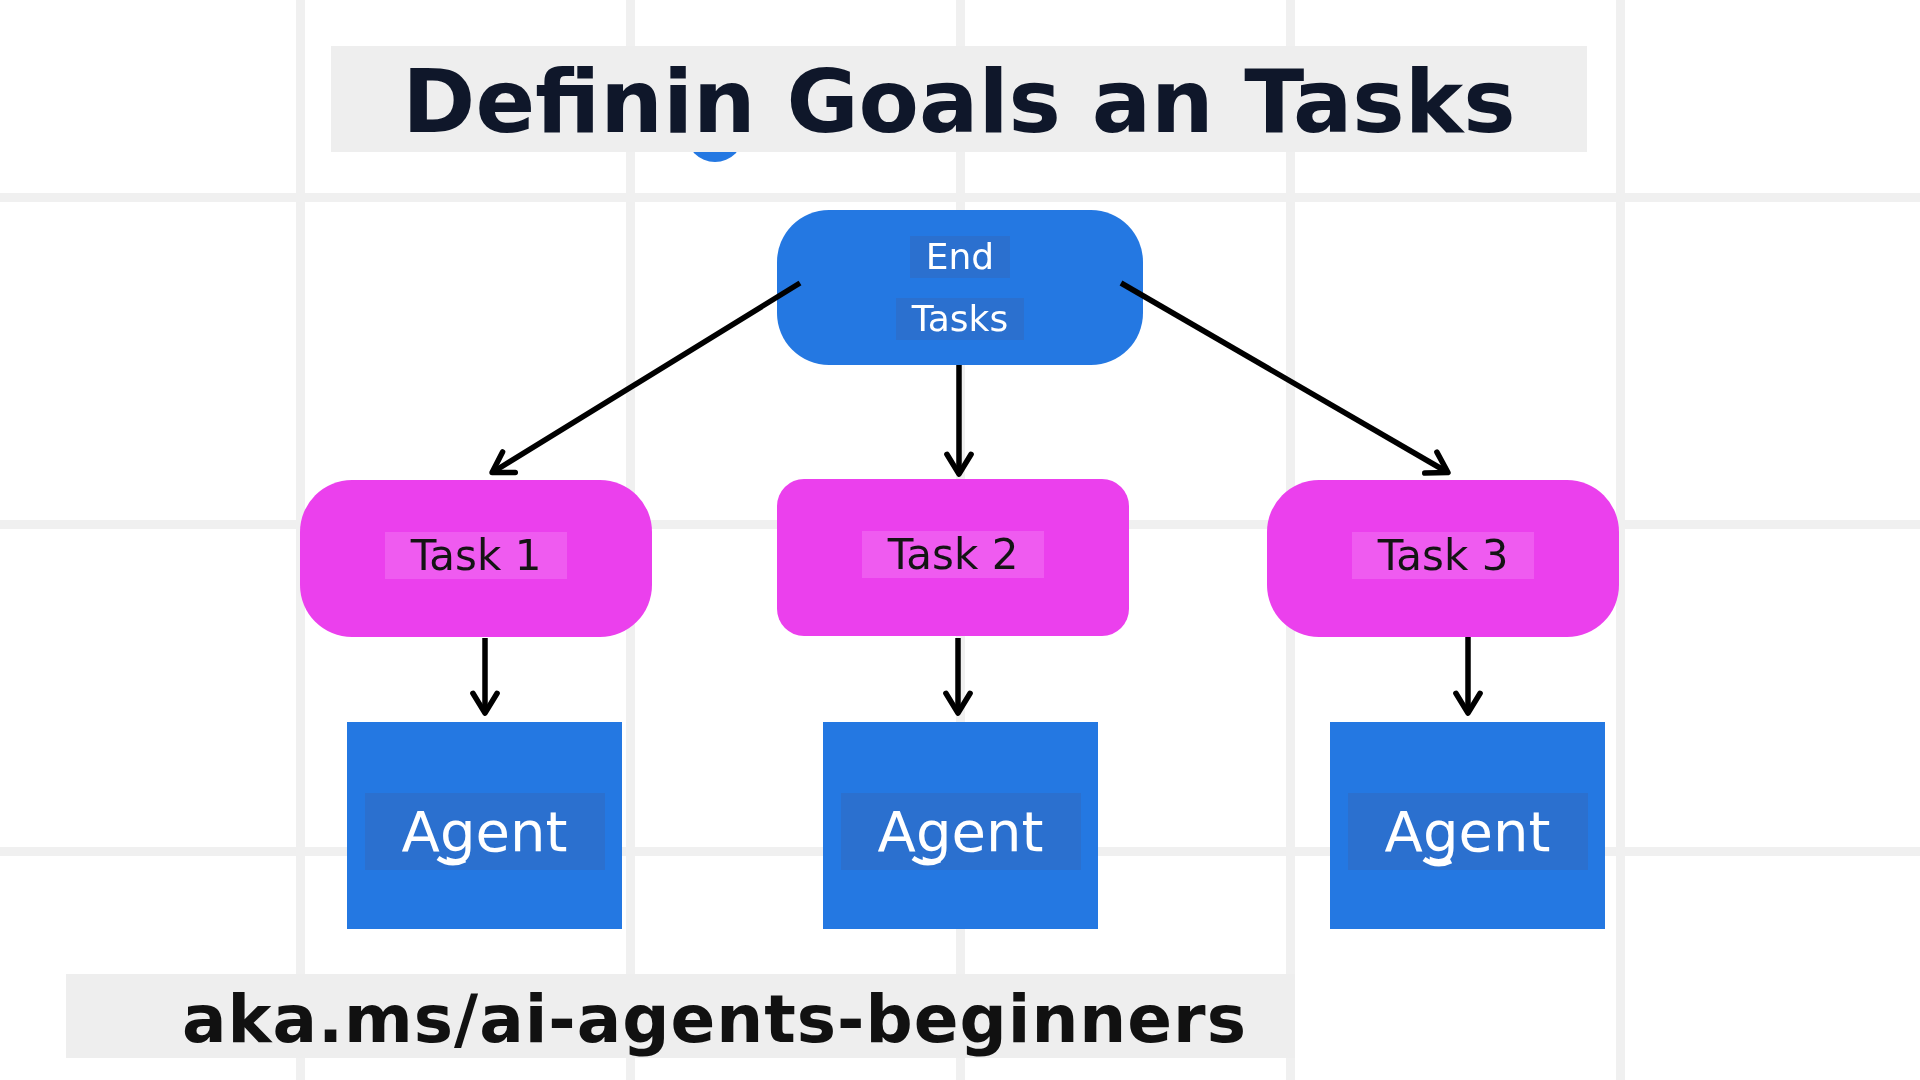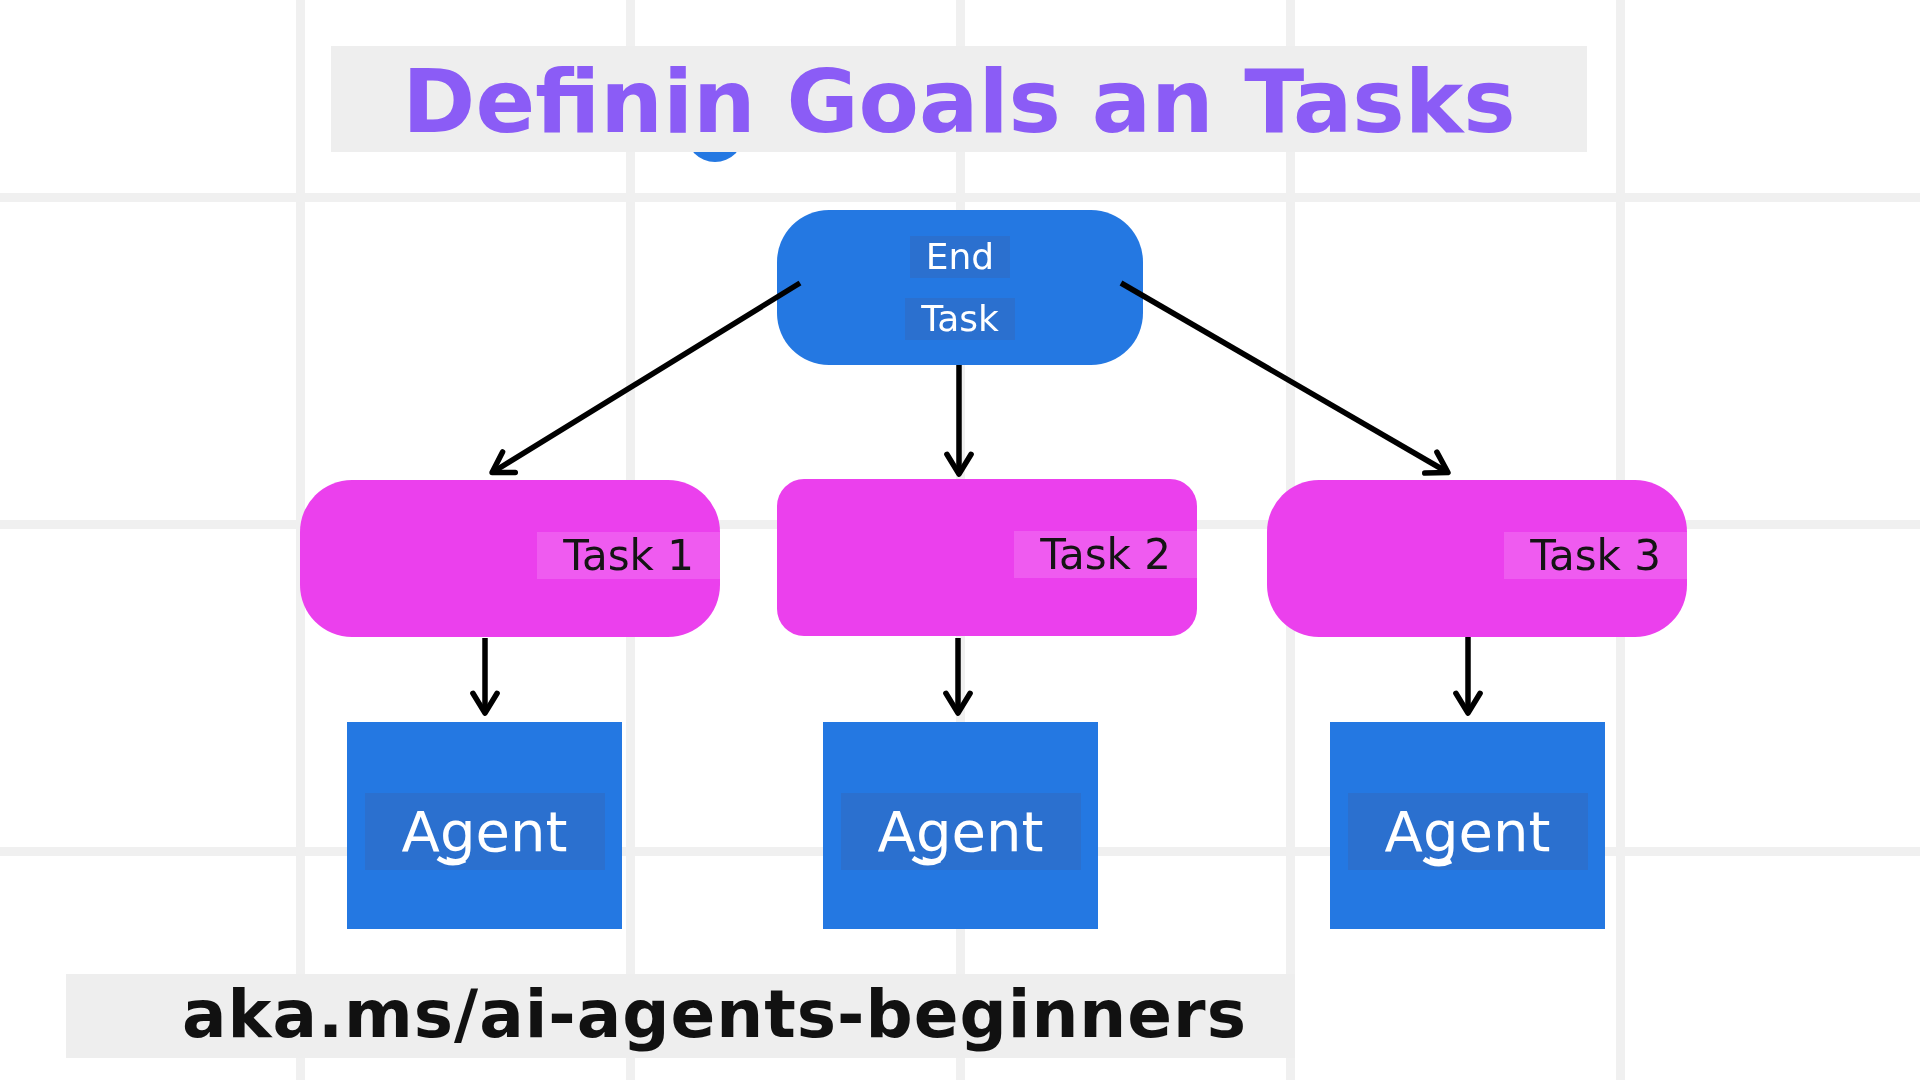--- a/index.html
+++ b/index.html
@@ -21,36 +21,36 @@
   .title-dot{
     position:absolute;left:686px;top:104px;width:58px;height:58px;
     border-radius:50%;background:var(--blue);z-index:1;
   }
   .title-panel{
     position:absolute;left:331px;top:46px;width:1256px;height:106px;
     background:var(--panel-bg);z-index:2;
     display:flex;align-items:center;justify-content:center;
   }
   .title-text{
-    font-size:88px;font-weight:bold;color:#8b5cf6;
+    font-size:88px;font-weight:bold;color:#0f172a;
     letter-spacing:0px;white-space:nowrap;padding-top:4px;
   }
 
   
   .node{position:absolute;z-index:2;display:flex;align-items:center;justify-content:center;}
   .endgoal{
     left:777px;top:210px;width:366px;height:155px;border-radius:52px;
     background:var(--blue);flex-direction:column;gap:20px;
   }
   .eg-label{
     background:var(--blue-label-bg);color:#ffffff;
     font-size:36px;line-height:42px;padding:0 16px;white-space:nowrap;
   }
   .task{
-    width:420px;height:157px;border-radius:52px;background:var(--magenta);justify-content:flex-end;
+    width:352px;height:157px;border-radius:52px;background:var(--magenta);
   }
   .task-1{left:300px;top:480px;}
   .task-2{left:777px;top:479px;border-radius:27px;}
   .task-3{left:1267px;top:480px;}
   .task-label{
     background:var(--magenta-label-bg);color:#141414;
     font-size:42px;line-height:47px;padding:0 26px;white-space:nowrap;
     transform:translateY(-3px);
   }
   .agent{
@@ -67,41 +67,41 @@
 
   
   .edges{position:absolute;left:0;top:0;z-index:3;pointer-events:none;}
   .edges line{stroke:var(--arrow);stroke-width:5.5;}
   .edges .pen{stroke:#ffffff;stroke-width:5;fill:none;}
 
   
   .footer-panel{
     position:absolute;left:66px;top:974px;width:1229px;height:84px;
     background:var(--panel-bg);z-index:2;
-    display:flex;align-items:flex-start;
+    display:flex;align-items:flex-end;
   }
   .footer-text{
     font-size:66px;font-weight:600;color:#111111;
     padding-left:116px;letter-spacing:1px;white-space:nowrap;padding-top:2px;
   }
 </style>
 </head>
 <body>
 
 <div class="canvas">
 
   <div class="title-dot"></div>
 
   <div class="title-panel">
     <div class="title-text">Definin Goals an Tasks</div>
   </div>
 
   <div class="node endgoal">
     <span class="eg-label">End</span>
-    <span class="eg-label">Task</span>
+    <span class="eg-label">Tasks</span>
   </div>
 
   <div class="node task task-1">
     <span class="task-label">Task 1</span>
   </div>
   <div class="node task task-2">
     <span class="task-label">Task 2</span>
   </div>
   <div class="node task task-3">
     <span class="task-label">Task 3</span>

